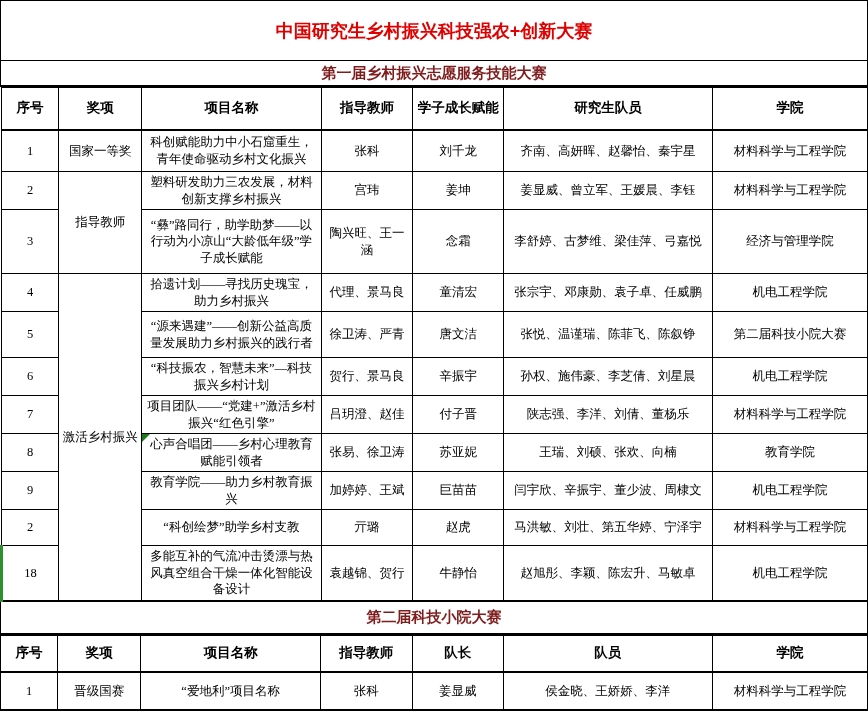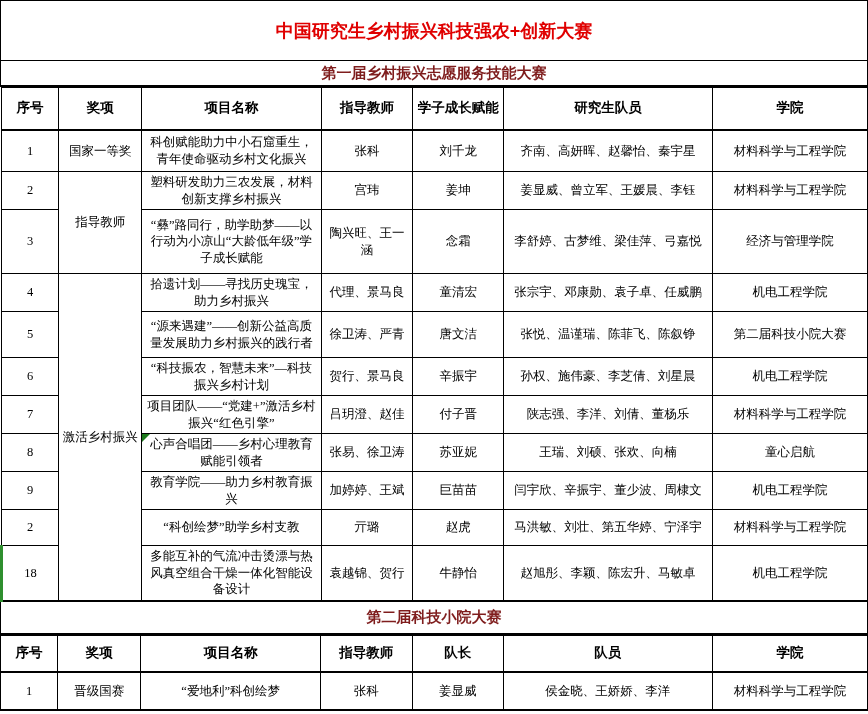--- a/index.html
+++ b/index.html
@@ -150,21 +150,21 @@
             <td>付子晋</td>
             <td>陕志强、李洋、刘倩、董杨乐</td>
             <td>材料科学与工程学院</td>
           </tr>
           <tr style="height: 36px;">
             <td>8</td>
             <td class="project-cell">心声合唱团——乡村心理教育赋能引领者<span class="note-tri"></span></td>
             <td>张易、徐卫涛</td>
             <td>苏亚妮</td>
             <td>王瑞、刘硕、张欢、向楠</td>
-            <td>童心启航</td>
+            <td>教育学院</td>
           </tr>
           <tr style="height: 32px;">
             <td>9</td>
             <td class="project-cell">教育学院——助力乡村教育振兴</td>
             <td>加婷婷、王斌</td>
             <td>巨苗苗</td>
             <td>闫宇欣、辛振宇、董少波、周棣文</td>
             <td>机电工程学院</td>
           </tr>
           <tr style="height: 36px;">
@@ -207,21 +207,21 @@
             <th>指导教师</th>
             <th>队长</th>
             <th>队员</th>
             <th>学院</th>
           </tr>
         </thead>
         <tbody>
           <tr style="height: 38px;">
             <td>1</td>
             <td class="award-cell">晋级国赛</td>
-            <td class="project-cell">“爱地利”科创绘梦</td>
+            <td class="project-cell">“爱地利”项目名称</td>
             <td>张科</td>
             <td>姜显威</td>
             <td>侯金晓、王娇娇、李洋</td>
             <td>材料科学与工程学院</td>
           </tr>
         </tbody>
       </table>
   </section>
 
 </div>

